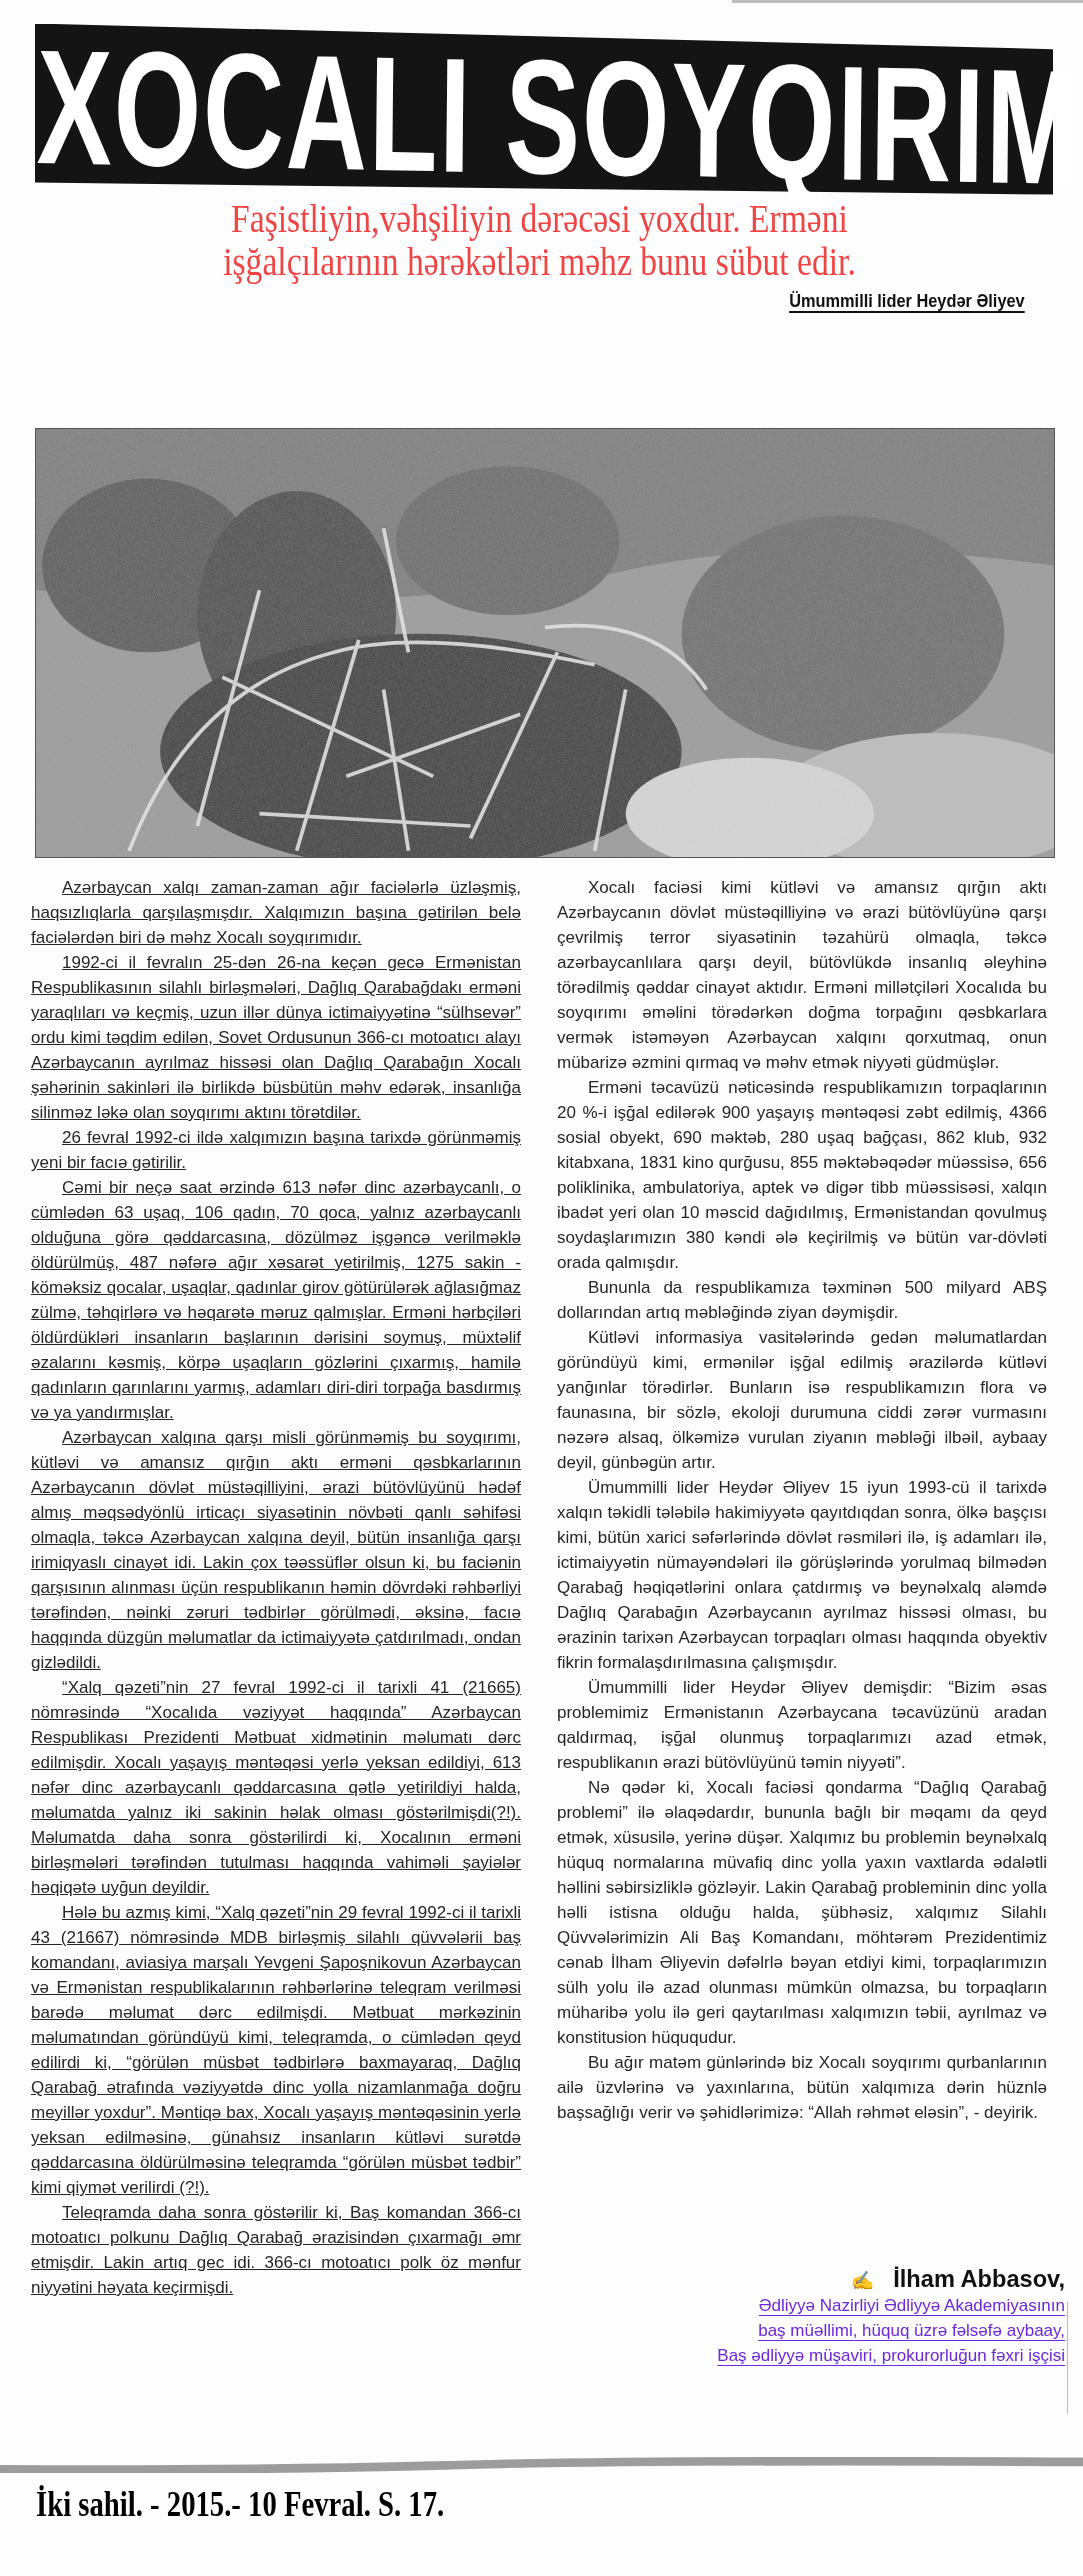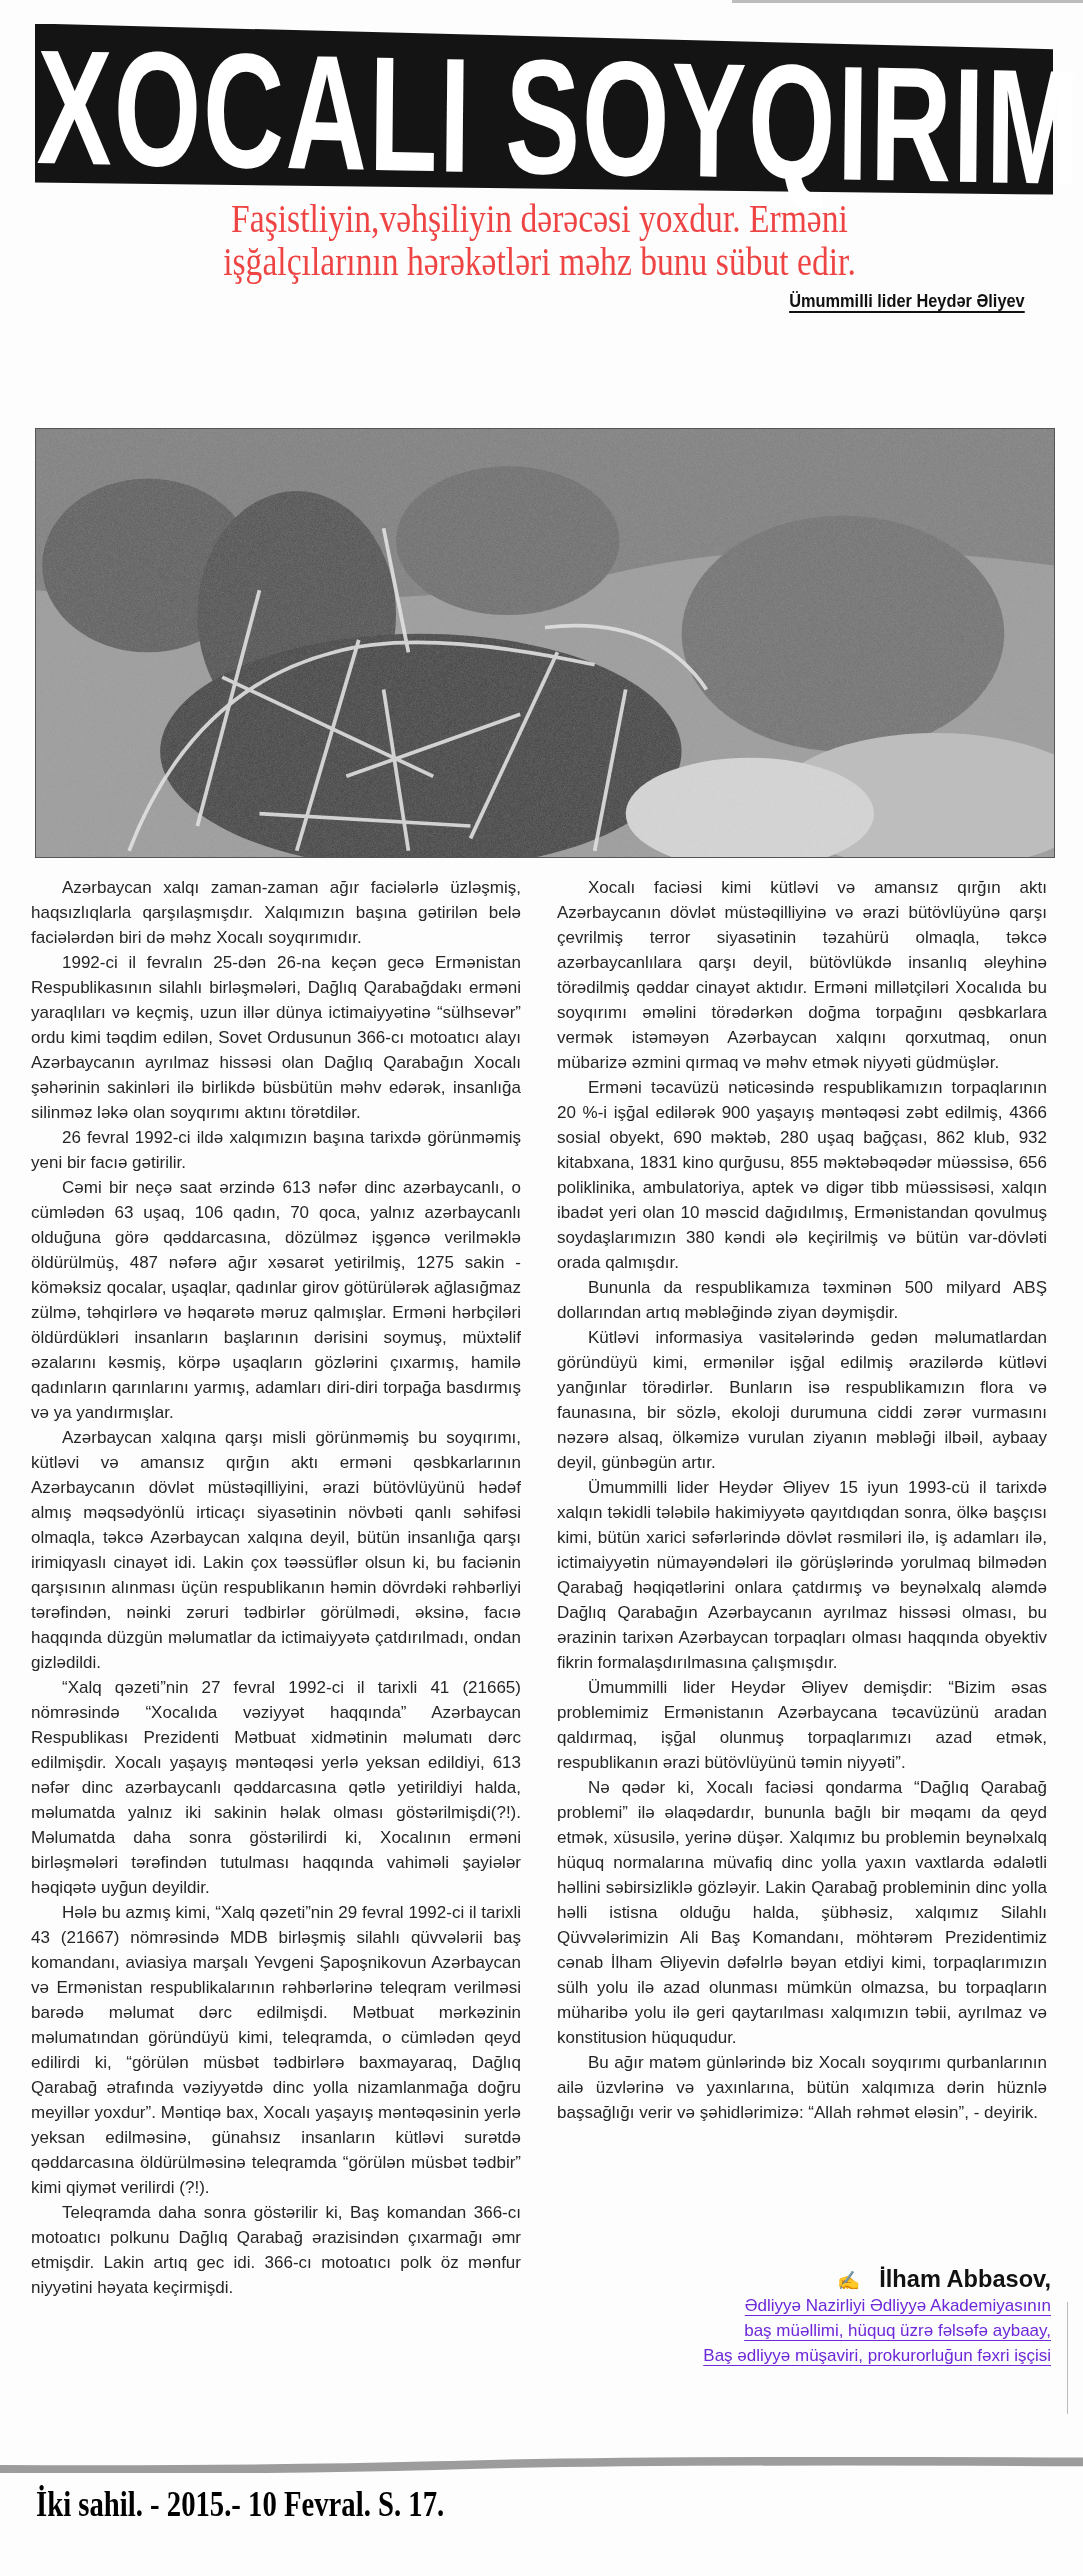--- a/index.html
+++ b/index.html
@@ -23,26 +23,26 @@
            text-underline-offset: 3.7px; transform: scaleX(0.88); transform-origin: right; }
 
   
   .photo { position: absolute; left: 35px; top: 428px; width: 1018px; height: 428px; background: #8a8a8a;
            overflow: hidden; border: 0.6px solid #555; }
   .photo svg { width: 100%; height: 100%; display: block; }
 
   
   .col { position: absolute; top: 875px; width: 490px; font-family: "Liberation Sans", sans-serif;
          font-size: 17px; line-height: 25px; color: #262626; text-align: justify; }
-  .col-left { left: 31px; }
+  .col-left { left: 31px; text-decoration: underline; }
   .col-right { left: 557px; }
   .col p { margin: 0; text-indent: 31px; transform-origin: left top; }
   .col p.cont { text-indent: 0; }
 
-  .signature { position: absolute; right: 33px; top: 2266px; text-align: right; }
+  .signature { position: absolute; right: 19px; top: 2266px; text-align: right; }
   .sig-name { font-family: "Liberation Sans", sans-serif; font-weight: 700; font-size: 23.6px; color: #111; }
   .pen { font-size: 18.6px; margin-right: 16px; color: #222; }
   .sig-line { display: block; font-size: 17px; line-height: 25px; color: #6d28d9; text-decoration: underline;
               text-decoration-thickness: 1.2px; text-underline-offset: 3.7px; }
 
   .rule { position: absolute; left: 0; top: 2457px; width: 1084px; height: 16px; }
   .rule svg { width: 100%; height: 100%; display: block; }
 
   .source { position: absolute; left: 36px; top: 2485px; font-family: "Liberation Serif", serif; font-weight: 700;
             font-size: 35px; color: #000; white-space: nowrap; transform: scaleX(0.82); transform-origin: left; }

